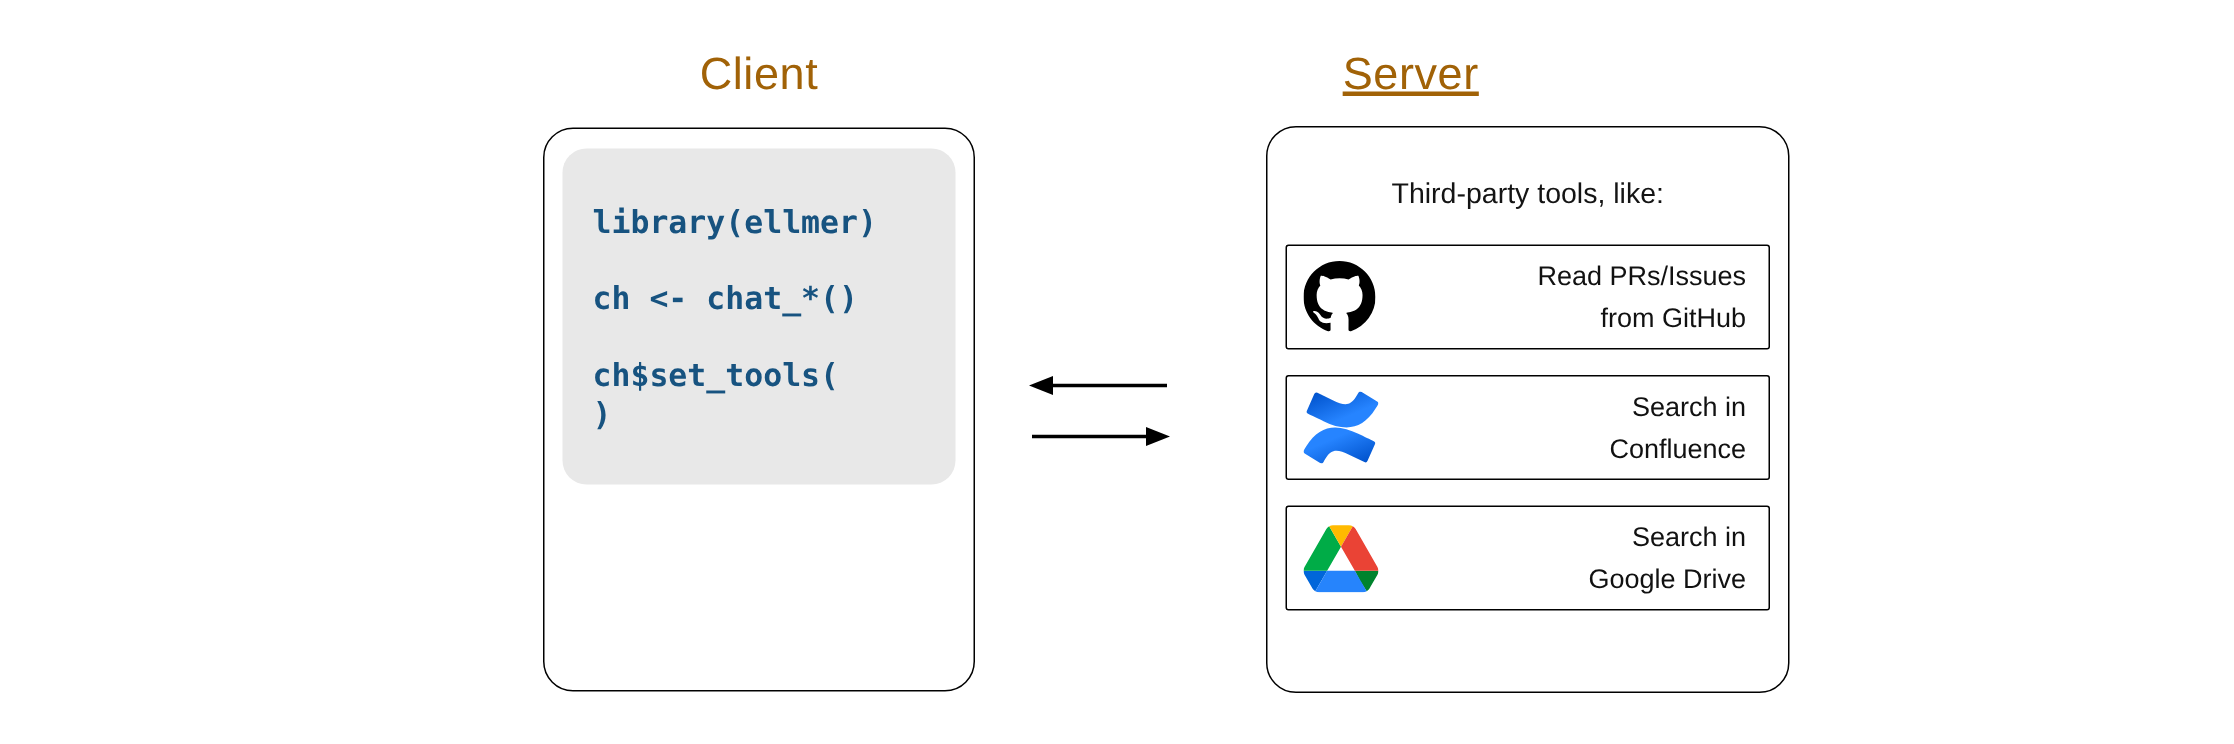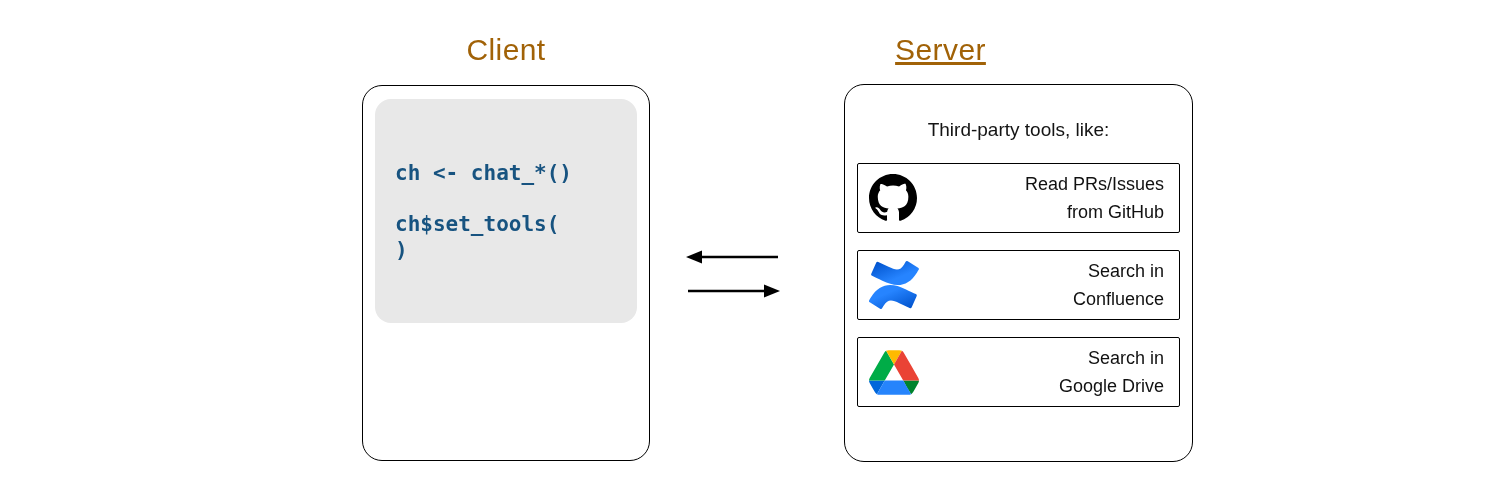--- a/index.html
+++ b/index.html
@@ -99,20 +99,21 @@
 </head>
 <body>
 
 <div class="canvas">
 
   <div class="section-title title-client">Client</div>
   <div class="section-title title-server">Server</div>
 
   <div class="panel panel-client">
     <div class="code-block">
+      <pre class="code-line">library(ellmer)</pre>
       <pre class="code-line para">ch &lt;- chat_*()</pre>
       <pre class="code-line para">ch$set_tools(</pre>
       <pre class="code-line">)</pre>
     </div>
   </div>
 
   <svg class="arrows" viewBox="0 0 100 60" xmlns="http://www.w3.org/2000/svg">
     <g>
       <line x1="17" y1="14" x2="95" y2="14" stroke="#000" stroke-width="2.4"></line>
       <polygon points="3,14 19,7.6 19,20.4" fill="#000"></polygon>

